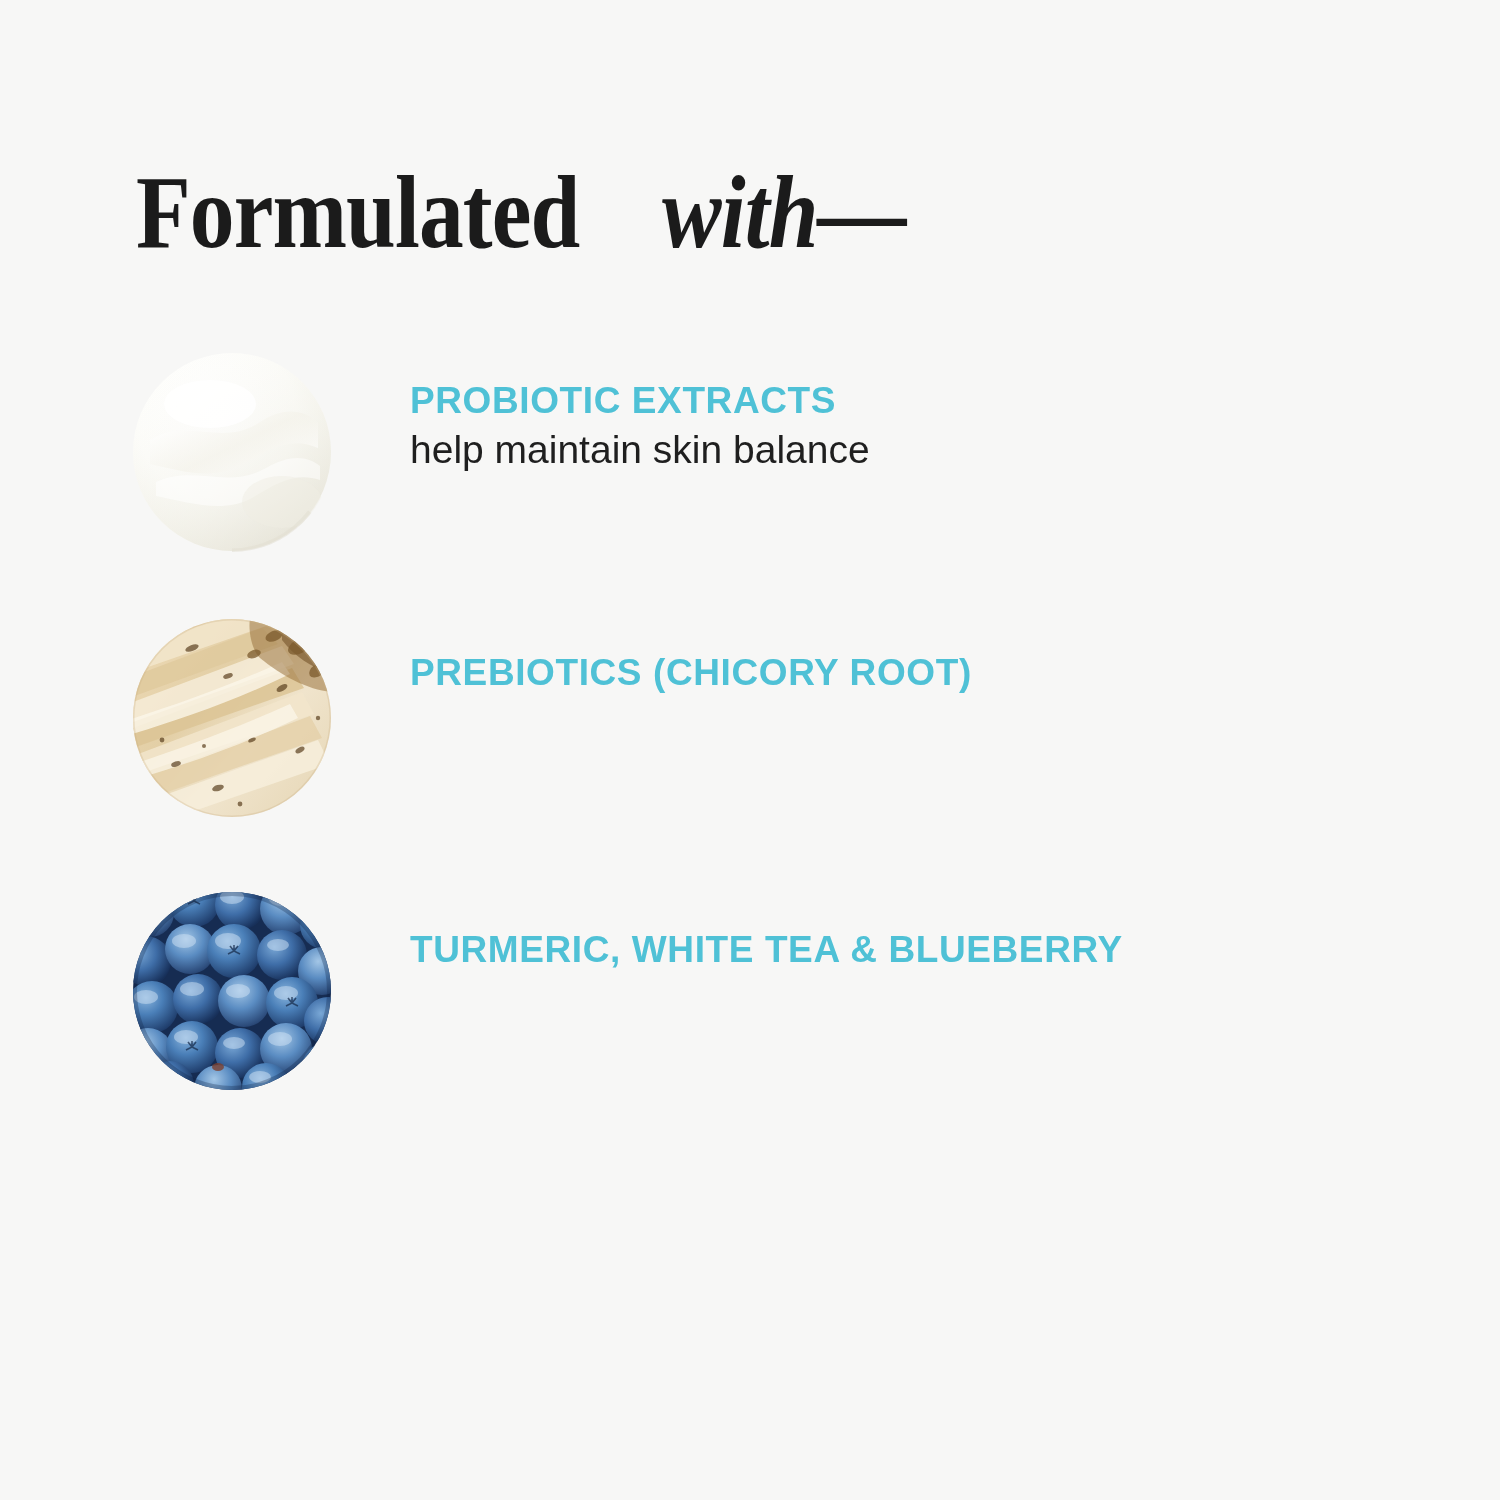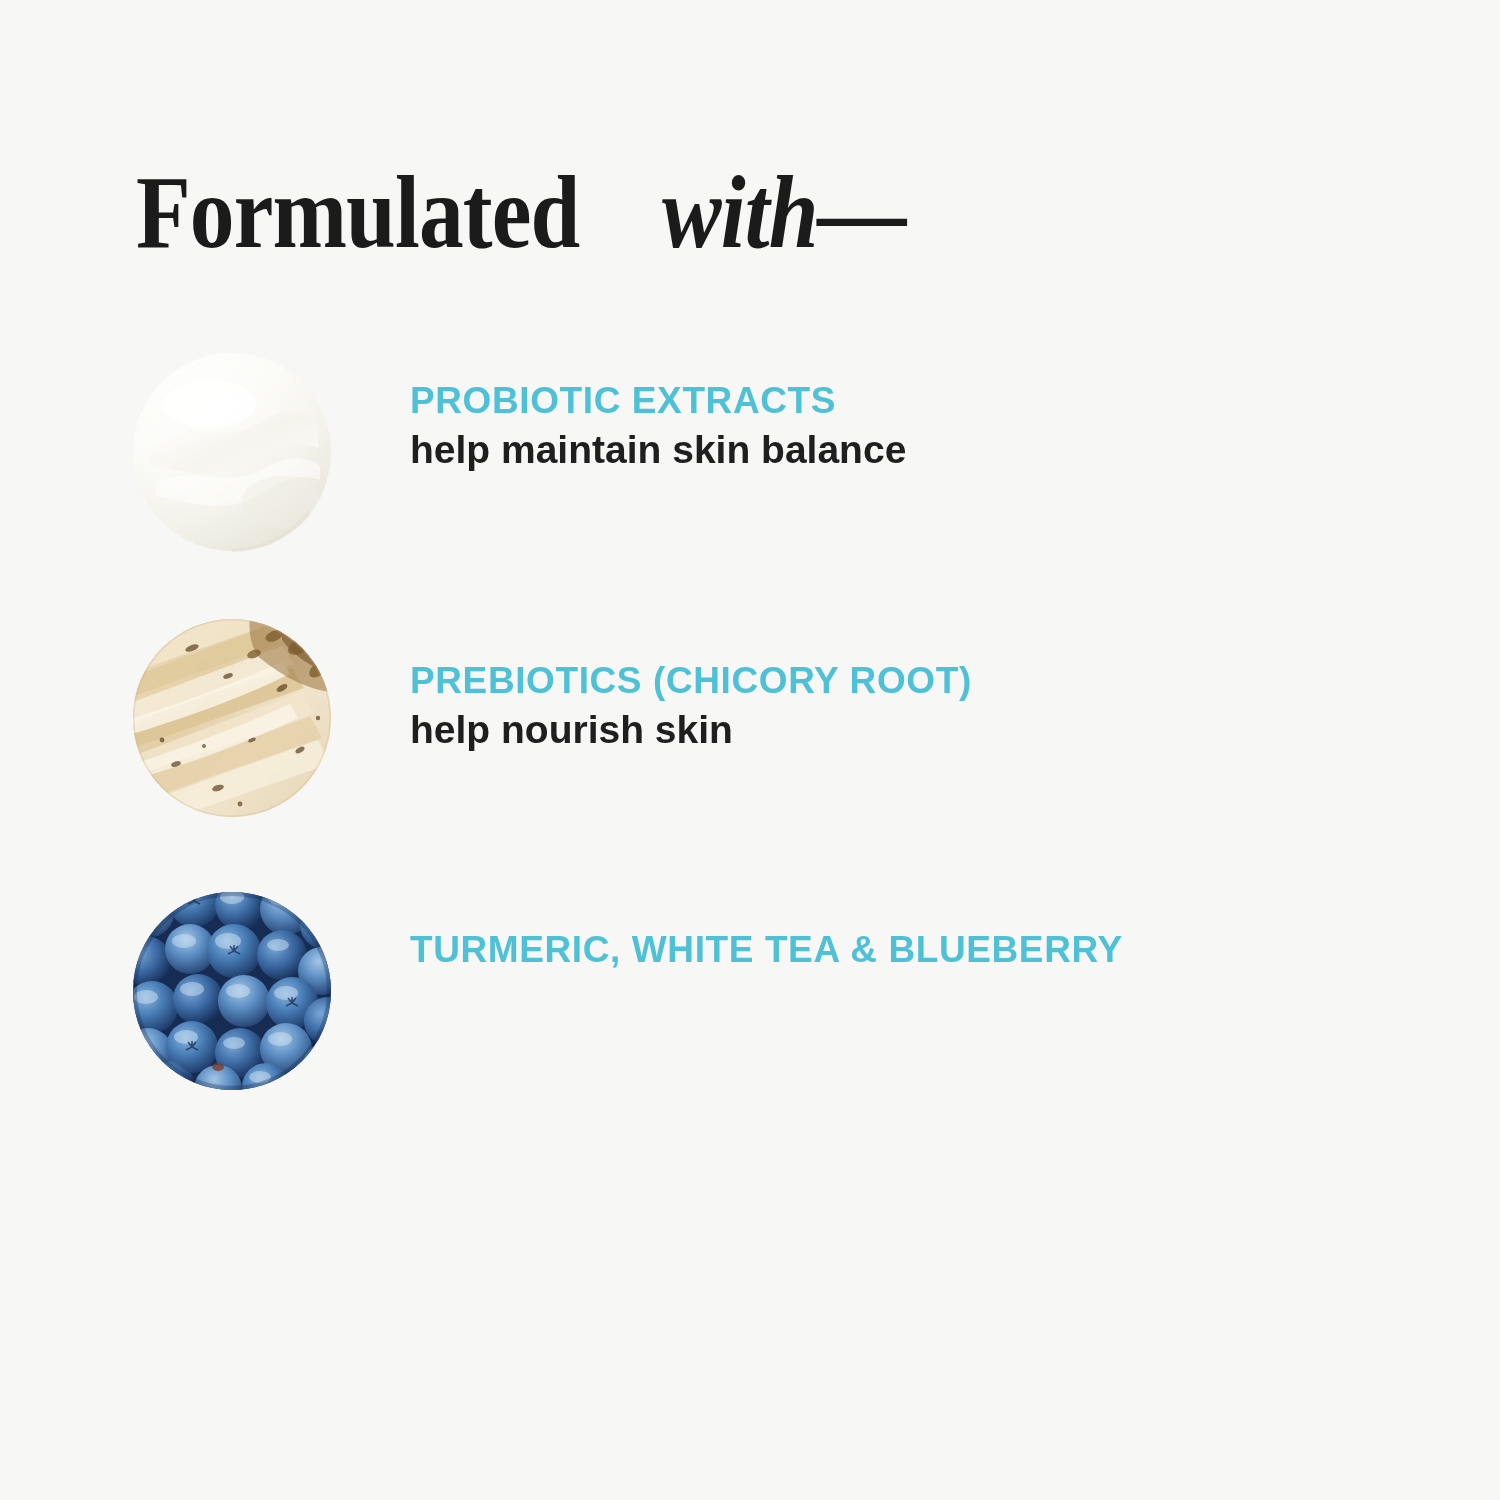--- a/index.html
+++ b/index.html
@@ -89,29 +89,29 @@
     font-weight: 700;
     font-size: 37px;
     letter-spacing: 0.6px;
     color: #4fc1d6;
     line-height: 1.15;
     white-space: nowrap;
     margin: 0 0 4px 0;
   }
   .ing-desc {
     font-family: "Liberation Sans", sans-serif;
-    font-weight: 700;
+    font-weight: 400;
     font-size: 39px;
     color: #1f1f1f;
     line-height: 1.2;
     white-space: nowrap;
     margin: 0;
   }
   
-  .row-2 .copy { top: 42px; }
+  .row-2 .copy { top: 34px; }
   .row-3 .copy { top: 38px; }
 </style>
 </head>
 <body>
 
 <div class="page">
 
   <div class="heading">
     <span class="h-roman">Formulated</span><span class="h-italic">with—</span>
   </div>
@@ -209,21 +209,20 @@
               <circle cx="108" cy="186" r="2.4"></circle>
               <circle cx="186" cy="100" r="2.2"></circle>
             </g>
 
             <circle cx="100" cy="100" r="99" fill="none" stroke="#c9b083" stroke-width="3" opacity="0.3"></circle>
           </g>
         </svg>
       </div>
       <div class="copy">
         <p class="ing-title">PREBIOTICS (CHICORY ROOT)</p>
-        <p class="ing-desc">help nourish skin</p>
       </div>
     </div>
 
     <div class="row row-3">
       <div class="swatch">
         <svg viewBox="0 0 200 200" xmlns="http://www.w3.org/2000/svg">
           <defs>
             <clipPath id="bbClip">
                 <circle cx="100" cy="100" r="99"></circle>
               </clipPath>

